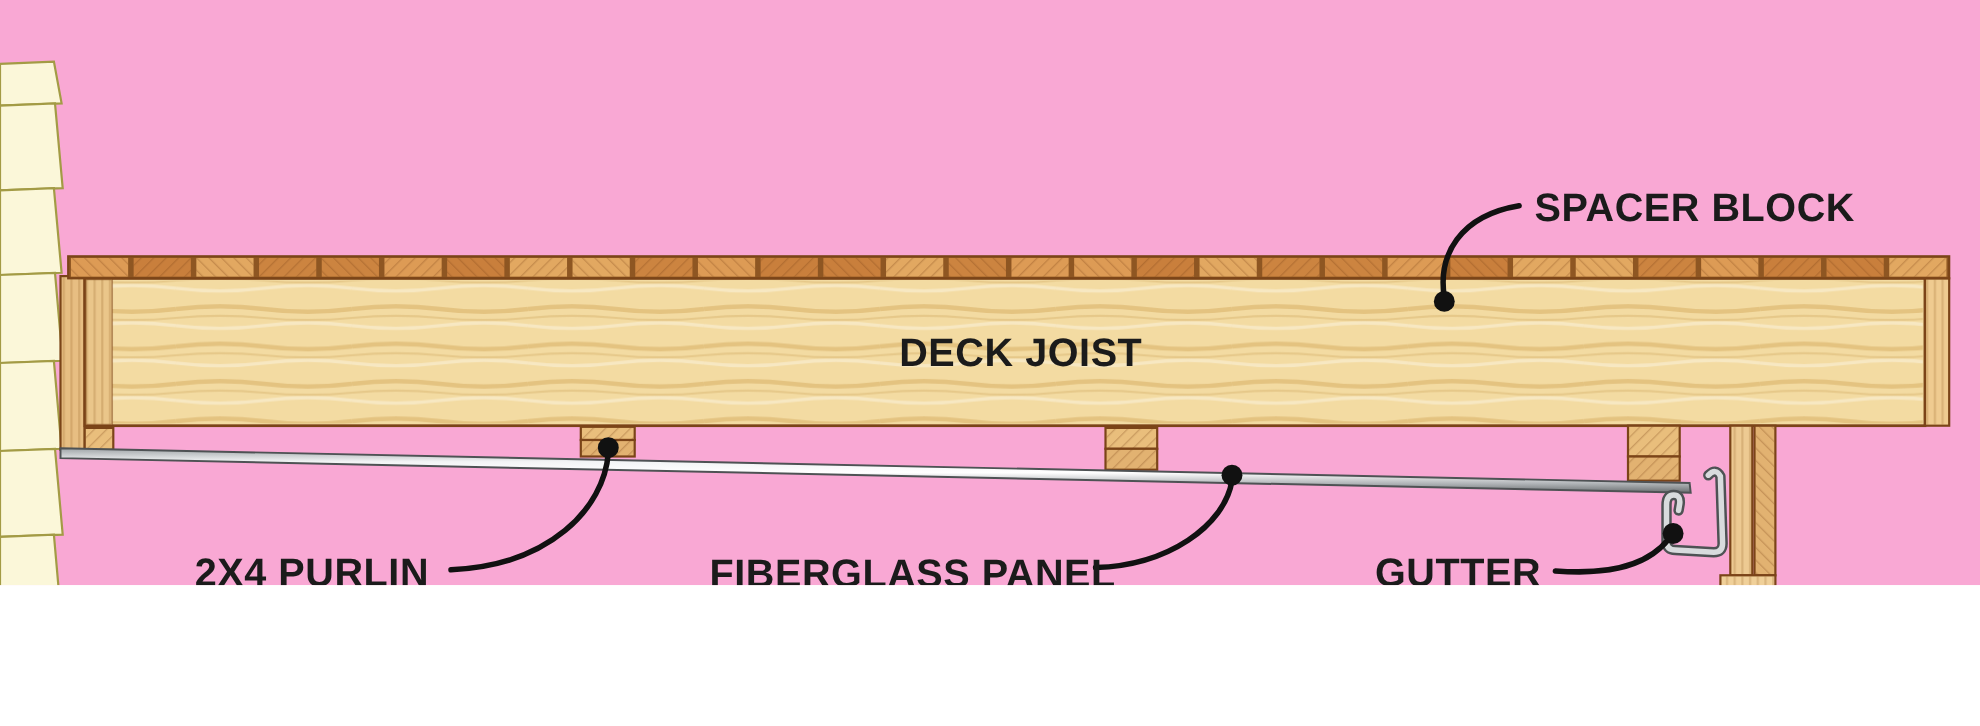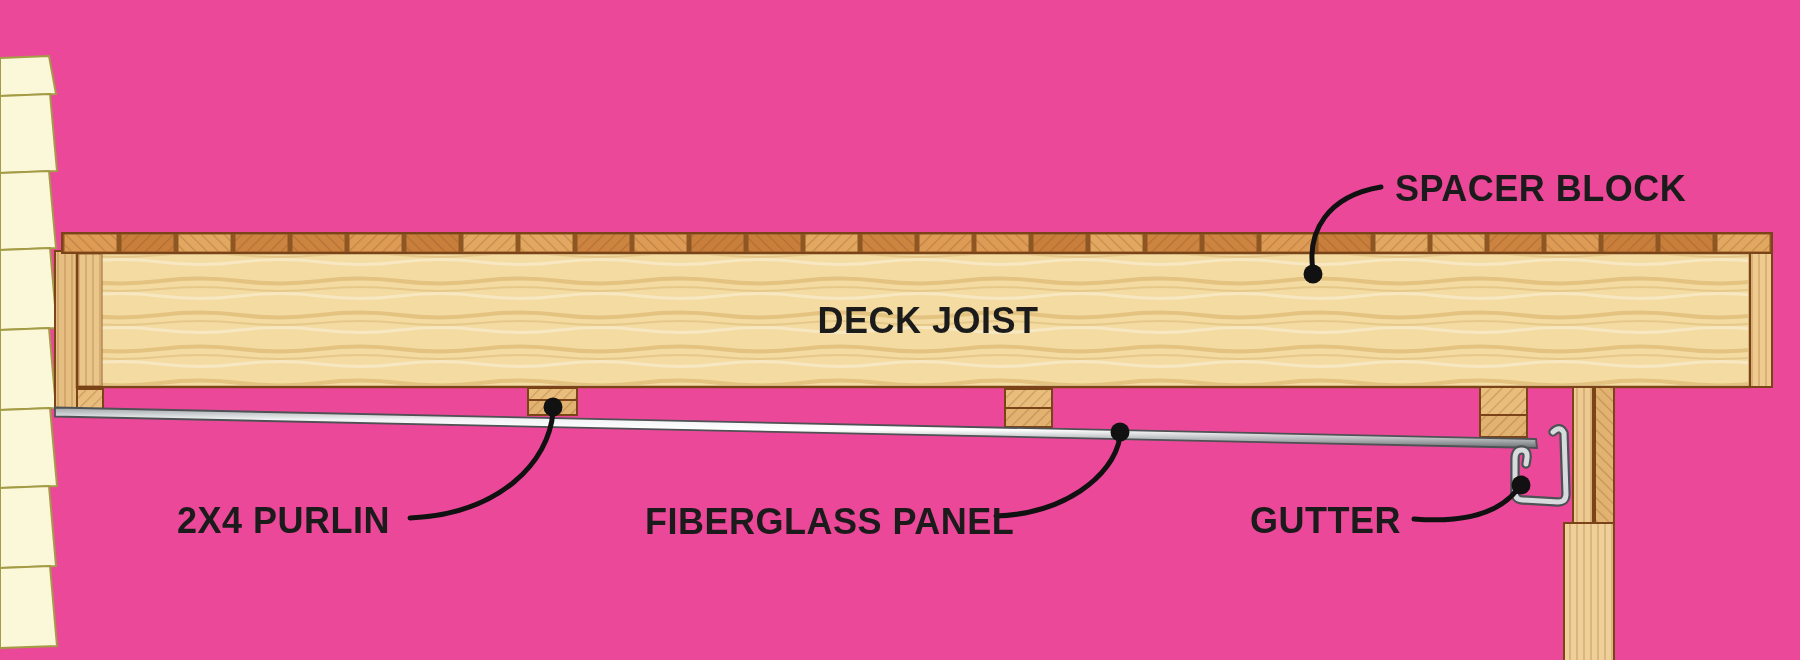--- a/index.html
+++ b/index.html
@@ -1,16 +1,16 @@
 <!DOCTYPE html>
 <html><head>
 <meta charset="utf-8">
 <style>
   html,body{margin:0;padding:0;background:#ffffff;}
-  #stage{position:relative;width:1800px;height:660px;background:#ec4899;overflow:hidden;
+  #stage{position:relative;width:1800px;height:532px;background:#f9a8d4;overflow:hidden;
          font-family:"Liberation Sans", sans-serif;}
   svg{display:block;}
   .wood-outline{stroke:#7B4418;stroke-width:2.5;}
   .thin-outline{stroke:#7B4418;stroke-width:2;}
   .siding{fill:#FBF7D9;stroke:#A39B45;stroke-width:2;}
   .joist{fill:#F3DBA2;}
   .ledger{fill:#E7BE82;}
   .endcap{fill:#EFCB90;}
   .block{fill:#E9BE7C;}
   .purlin{fill:#E2B271;}

